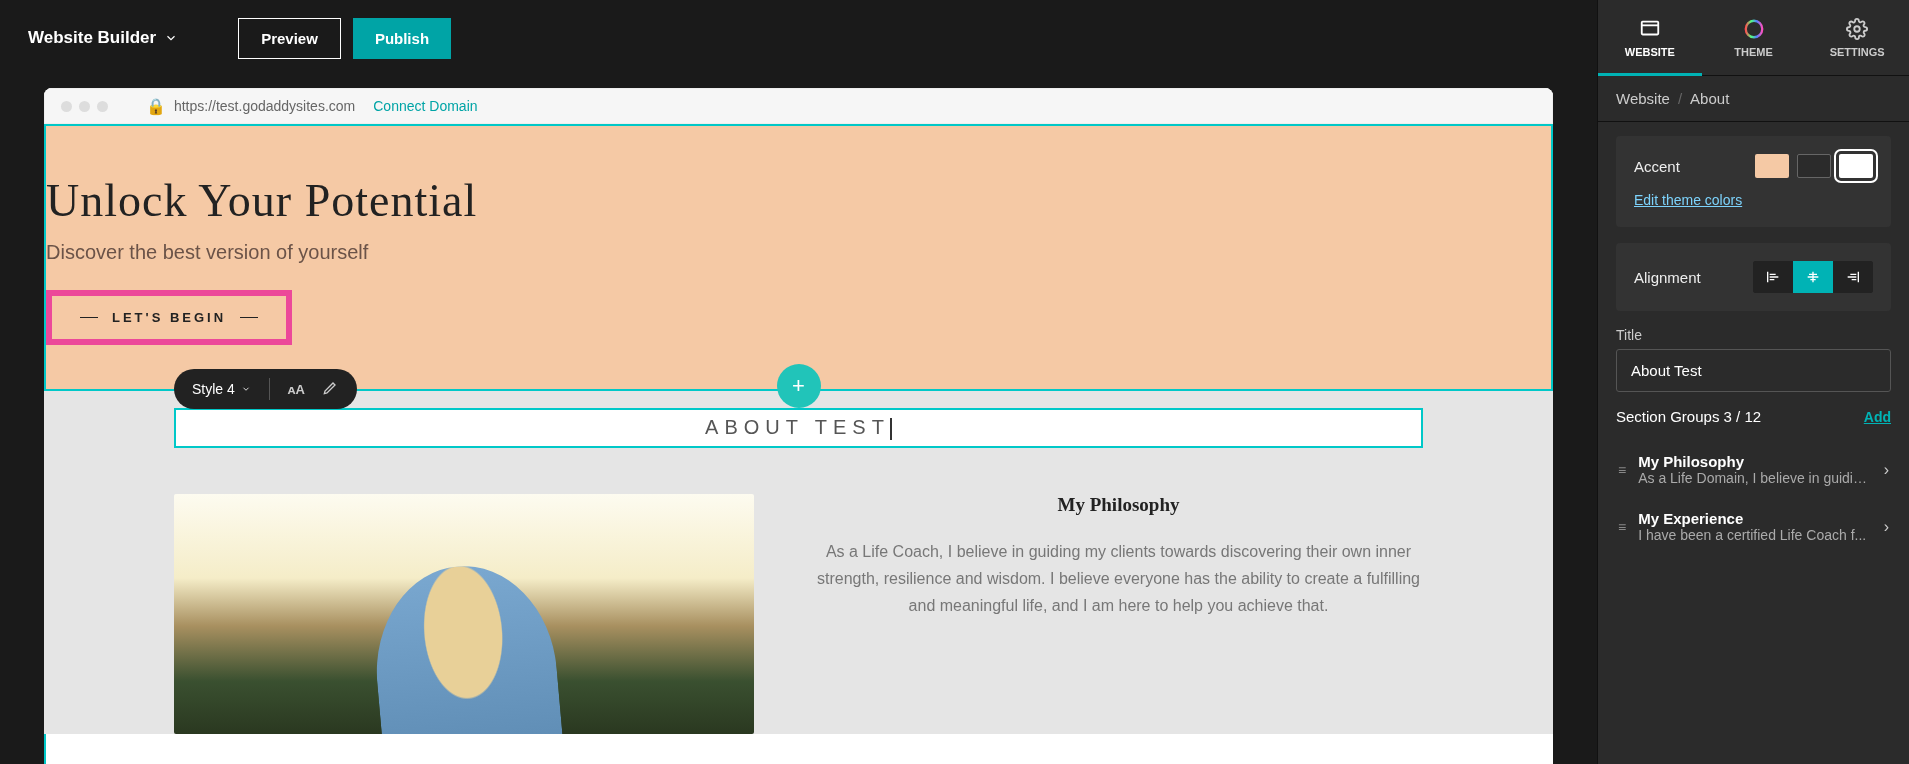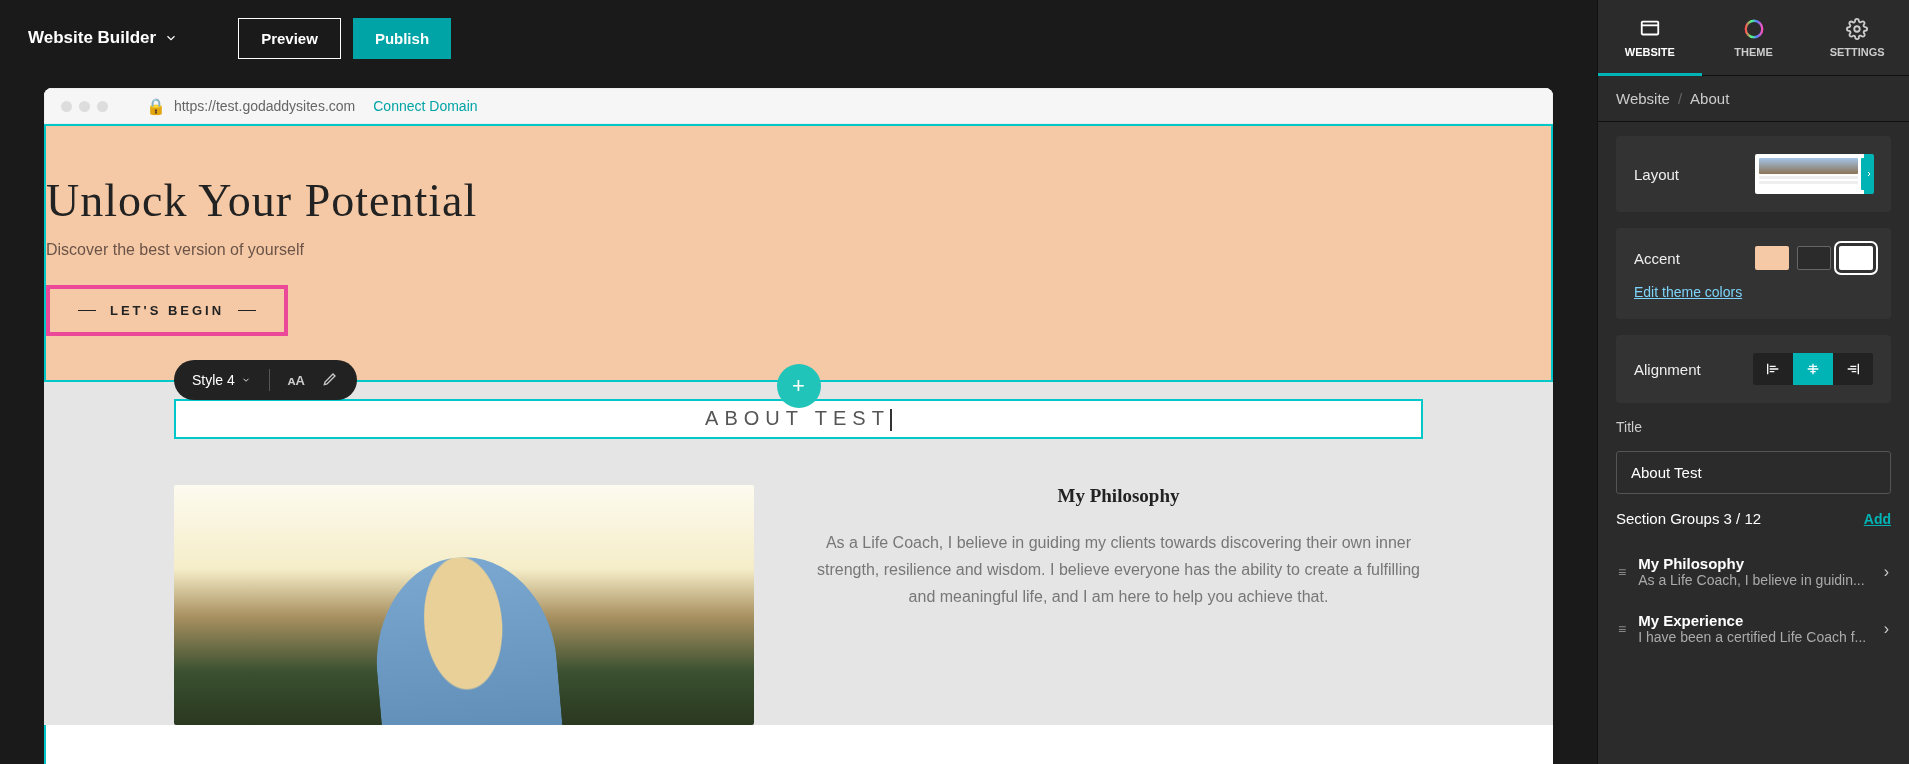--- a/index.html
+++ b/index.html
@@ -44,21 +44,21 @@
 .swatch.peach { background: #f5c9a5; }
 .swatch.dark { background: #2b2b2b; border: 1px solid #666; }
 .swatch.white { background: #fff; outline: 2px solid #fff; outline-offset: 3px; }
 
 .theme-link { color: #7dd3fc; font-size: 14px; text-decoration: underline; cursor: pointer; margin-top: 14px; display: inline-block; }
 
 .align-btns { display: flex; background: #222; border-radius: 3px; overflow: hidden; }
 .align-btn { width: 40px; height: 32px; display: flex; align-items: center; justify-content: center; cursor: pointer; background: #222; }
 .align-btn.active { background: #00b3b5; }
 
-.title-label { font-size: 14px; color: #ccc; margin-bottom: 16px; }
+.title-label { font-size: 14px; color: #ccc; margin-bottom: 6px; }
 .title-input { width: 100%; background: #2b2b2b; border: 1px solid #555; color: #fff; padding: 12px 14px; font-size: 15px; border-radius: 3px; }
 
 .groups-head { display: flex; justify-content: space-between; align-items: center; font-size: 15px; }
 .groups-head .add { color: #00b3b5; text-decoration: underline; font-weight: 600; font-size: 14px; cursor: pointer; }
 
 .group-item { display: flex; align-items: center; gap: 12px; padding: 12px 2px; cursor: pointer; }
 .group-item .drag { color: #888; font-size: 14px; }
 .group-item .gi-body { flex: 1; overflow: hidden; }
 .group-item .gi-title { font-size: 15px; font-weight: 600; }
 .group-item .gi-sub { font-size: 14px; color: #aaa; white-space: nowrap; overflow: hidden; text-overflow: ellipsis; }
@@ -70,22 +70,22 @@
 .browser-bar { height: 36px; background: #f6f6f6; display: flex; align-items: center; padding: 0 16px; gap: 8px; border: 1px solid #eee; }
 .traffic { display: flex; gap: 7px; }
 .dot { width: 11px; height: 11px; border-radius: 50%; background: #ddd; }
 .lock { margin-left: 30px; color: #888; }
 .url { color: #666; font-size: 14px; }
 .connect { color: #00a4a6; font-size: 14px; margin-left: 10px; cursor: pointer; }
 
 .page { flex: 1; overflow: hidden; position: relative; }
 .hero { background: #f5c9a5; border: 2px solid #00c8c8; padding: 48px 0 44px 0; position: relative; }
 .hero h1 { font-family: Georgia, serif; font-size: 46px; color: #222; font-weight: 400; letter-spacing: 1px; }
-.hero p { color: #6b5348; font-size: 16px; margin-top: 14px; }
-.hero-btn { display: inline-flex; align-items: center; gap: 14px; border: 4px solid #ec4899; padding: 14px 28px; margin-top: 26px; font-size: 13px; letter-spacing: 3px; color: #222; cursor: pointer; font-weight: 600; }
+.hero p { color: #6b5348; font-size: 20px; margin-top: 14px; }
+.hero-btn { display: inline-flex; align-items: center; gap: 14px; border: 6px solid #ec4899; padding: 14px 28px; margin-top: 26px; font-size: 13px; letter-spacing: 3px; color: #222; cursor: pointer; font-weight: 600; }
 .hero-btn .dash { width: 18px; height: 1px; background: #222; }
 
 .add-section { position: absolute; left: 50%; transform: translateX(-50%); top: 240px; width: 44px; height: 44px; border-radius: 50%; background: #21c4b9; display: flex; align-items: center; justify-content: center; color: #fff; font-size: 22px; cursor: pointer; z-index: 5; }
 
 .about { background: #e5e5e5; padding: 17px 130px 0 130px; position: relative; }
 .style-pill { position: absolute; left: 130px; top: -22px; background: #222; border-radius: 22px; height: 40px; display: flex; align-items: center; padding: 0 18px; gap: 18px; z-index: 4; }
 .style-pill .lbl { font-size: 14px; display: flex; align-items: center; gap: 6px; cursor: pointer; }
 .style-pill .divider { width: 1px; height: 22px; background: #555; }
 .style-pill .ico { cursor: pointer; color: #ccc; }
 
@@ -159,38 +159,20 @@
     </div>
   </div>
 
   <div class="breadcrumb">
     <span class="crumb-link">Website</span>
     <span class="sep">/</span>
     <span>About</span>
   </div>
 
   <div class="panel-body">
-    <div class="card">
-      <div class="card-row">
-        <span class="card-label">Layout</span>
-        <div class="layout-thumb">
-          <div class="mid">
-              <div class="img"></div>
-              <div class="bar"></div>
-              <div class="bar"></div>
-            </div>
-          <div class="side"></div>
-          <div class="arr">
-              <svg width="8" height="12" viewBox="0 0 24 24" fill="none" stroke="#fff" stroke-width="3">
-                <polyline points="9 18 15 12 9 6"></polyline>
-              </svg>
-            </div>
-        </div>
-      </div>
-    </div>
 
     <div class="card">
       <div class="card-row">
         <span class="card-label">Accent</span>
         <div class="swatches">
           <div class="swatch peach"></div>
           <div class="swatch dark"></div>
           <div class="swatch white"></div>
         </div>
       </div>
@@ -237,21 +219,21 @@
     <div class="groups-head">
       <span>Section Groups 3 / 12</span>
       <span class="add">Add</span>
     </div>
 
     <div>
       <div class="group-item">
         <span class="drag">≡</span>
         <div class="gi-body">
           <div class="gi-title">My Philosophy</div>
-          <div class="gi-sub">As a Life Coach, I believe in guidin...</div>
+          <div class="gi-sub">As a Life Domain, I believe in guidin...</div>
         </div>
         <span class="chev">›</span>
       </div>
       <div class="group-item">
         <span class="drag">≡</span>
         <div class="gi-body">
           <div class="gi-title">My Experience</div>
           <div class="gi-sub">I have been a certified Life Coach f...</div>
         </div>
         <span class="chev">›</span>

